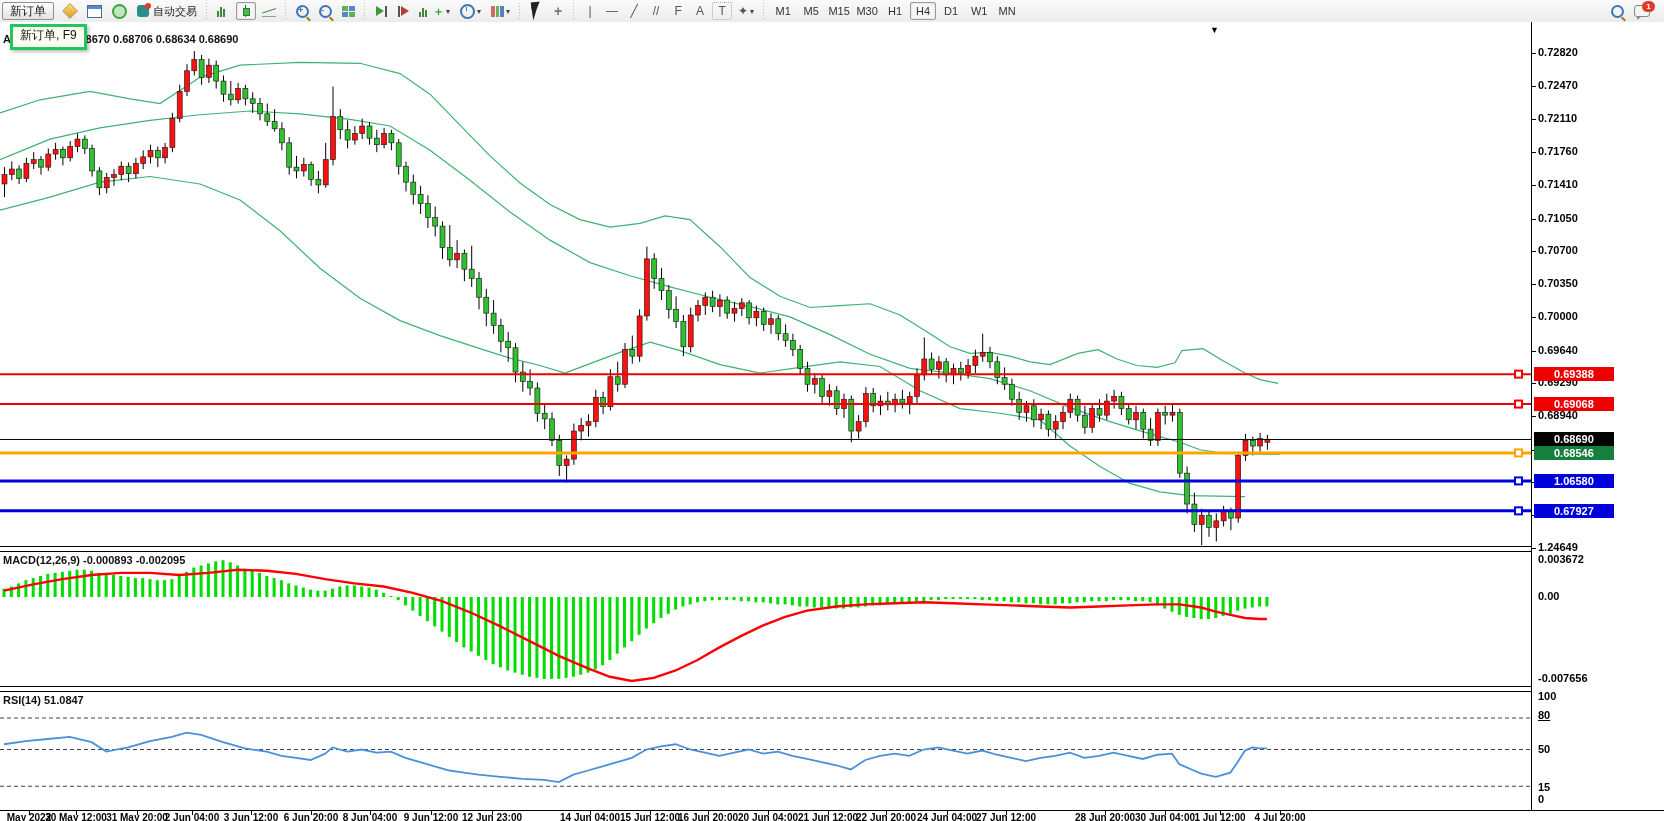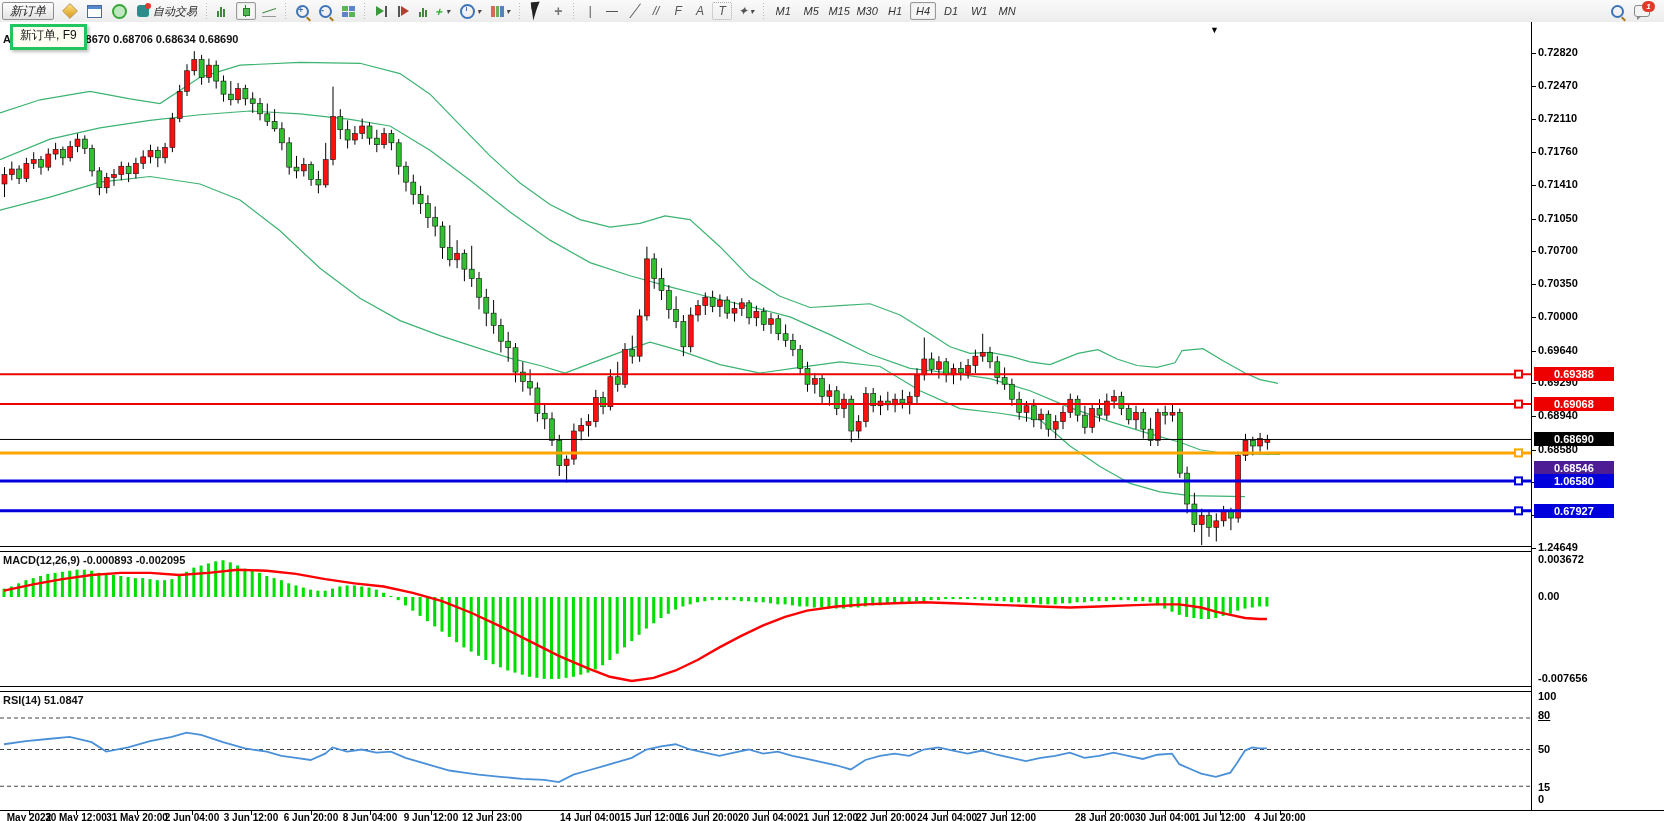--- a/index.html
+++ b/index.html
@@ -1,21 +1,21 @@
 <!DOCTYPE html>
 <html><head>
 <meta charset="utf-8">
 <style>
   html,body{margin:0;padding:0;background:#fff;font-family:"Liberation Sans",sans-serif;}
   #app{position:relative;width:1664px;height:821px;background:#fff;overflow:hidden;}
 
   
   .toolbar{position:absolute;left:0;top:0;width:1664px;height:22px;
     background:linear-gradient(#fafafa,#ececec);border-bottom:1px solid #b9b9b9;
-    display:flex;align-items:center;font-size:11px;color:#222;font-style:italic;}
+    display:flex;align-items:center;font-size:11px;color:#222;}
   .tbtn{height:18px;min-width:20px;display:flex;align-items:center;justify-content:center;
     padding:0 3px;margin:0 1px;border:1px solid transparent;border-radius:2px;box-sizing:border-box;}
   .tbtn.pressed{background:#f6f6f6;border:1px solid #9a9a9a;box-shadow:inset 0 0 2px #ccc;}
   .raised{background:linear-gradient(#ffffff,#e2e2e2);border:1px solid #8f8f8f;border-radius:2px;
     padding:0 7px;font-size:12px;}
   .vsep{width:6px;height:16px;margin:0 2px;
     background:repeating-linear-gradient(#bbb 0 1px,transparent 1px 3px);background-size:1px 100%;background-position:2px 0;background-repeat:no-repeat;}
   .caret{font-size:8px;color:#444;margin-left:2px;}
   .tf{font-size:11px;color:#333;width:26px;}
   .glyph{font-size:12px;color:#555;}
@@ -1192,21 +1192,21 @@
       <div class="axlabel" style="top: 420.749px;">0.68580</div>
       <div class="axtick" style="top: 460.499px;"></div>
       <div class="axlabel" style="top: 453.499px;">0.68230</div>
       <div class="axtick" style="top: 493.25px;"></div>
       <div class="axlabel" style="top: 486.25px;">0.67880</div>
       <div class="axtick" style="top: 526px;"></div>
       <div class="axlabel" style="top: 519px;">1.24649</div>
       <div class="pricebadge" style="top: 345.142px; background: rgb(238, 0, 0);">0.69388</div>
       <div class="pricebadge" style="top: 375.085px; background: rgb(238, 0, 0);">0.69068</div>
       <div class="pricebadge" style="top: 410.456px; background: rgb(0, 0, 0);">0.68690</div>
-      <div class="pricebadge" style="top: 439px; background: #4c1d95;">0.68546</div>
+      <div class="pricebadge" style="top: 424px; background: #15803d;">0.68546</div>
       <div class="pricebadge" style="top: 451.908px; background: rgb(0, 0, 221);">1.06580</div>
       <div class="pricebadge" style="top: 481.852px; background: rgb(0, 0, 221);">0.67927</div>
       <div class="axlabel" style="top: 531px;">0.003672</div>
       <div class="axlabel" style="top: 568px;">0.00</div>
       <div class="axlabel" style="top: 650px;">-0.007656</div>
       <div class="axlabel" style="top: 668px;">100</div>
       <div class="axlabel" style="top: 687px; text-decoration: underline;">80</div>
       <div class="axlabel" style="top: 721px;">50</div>
       <div class="axlabel" style="top: 759px;">15</div>
       <div class="axlabel" style="top: 771px;">0</div>

